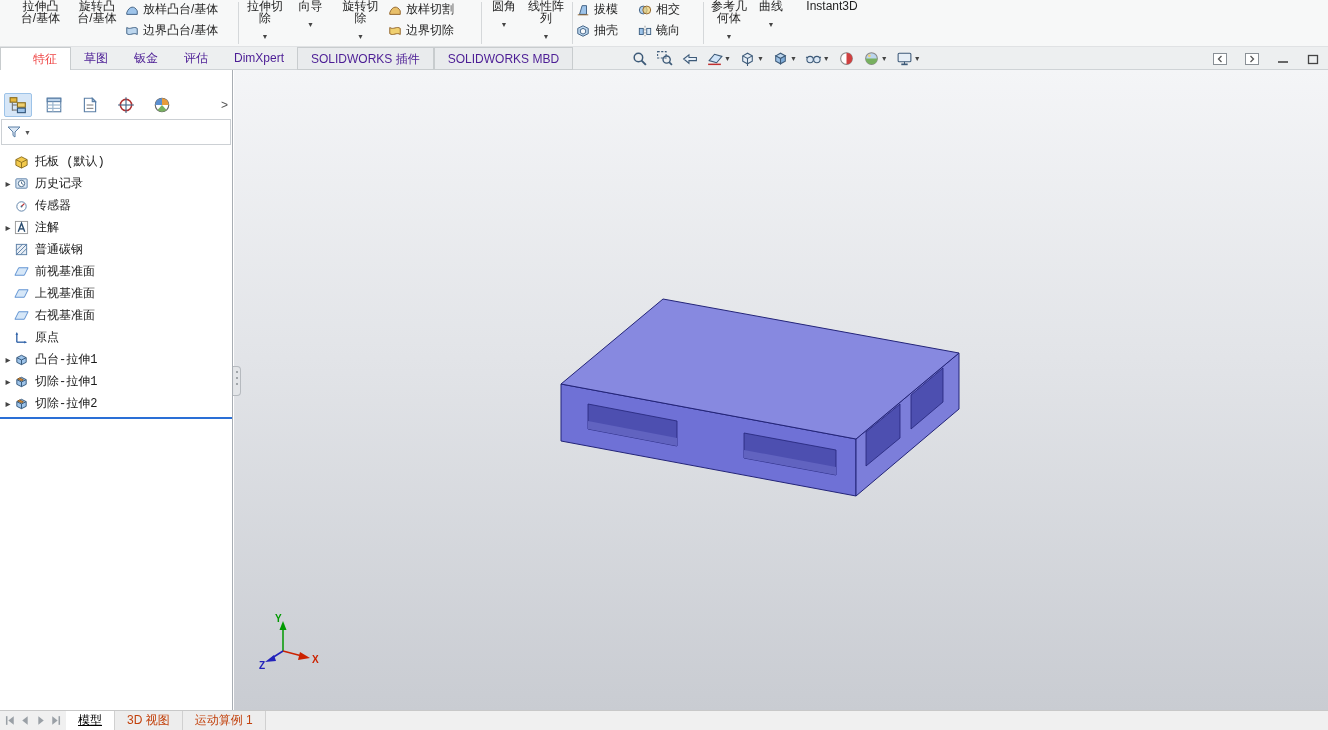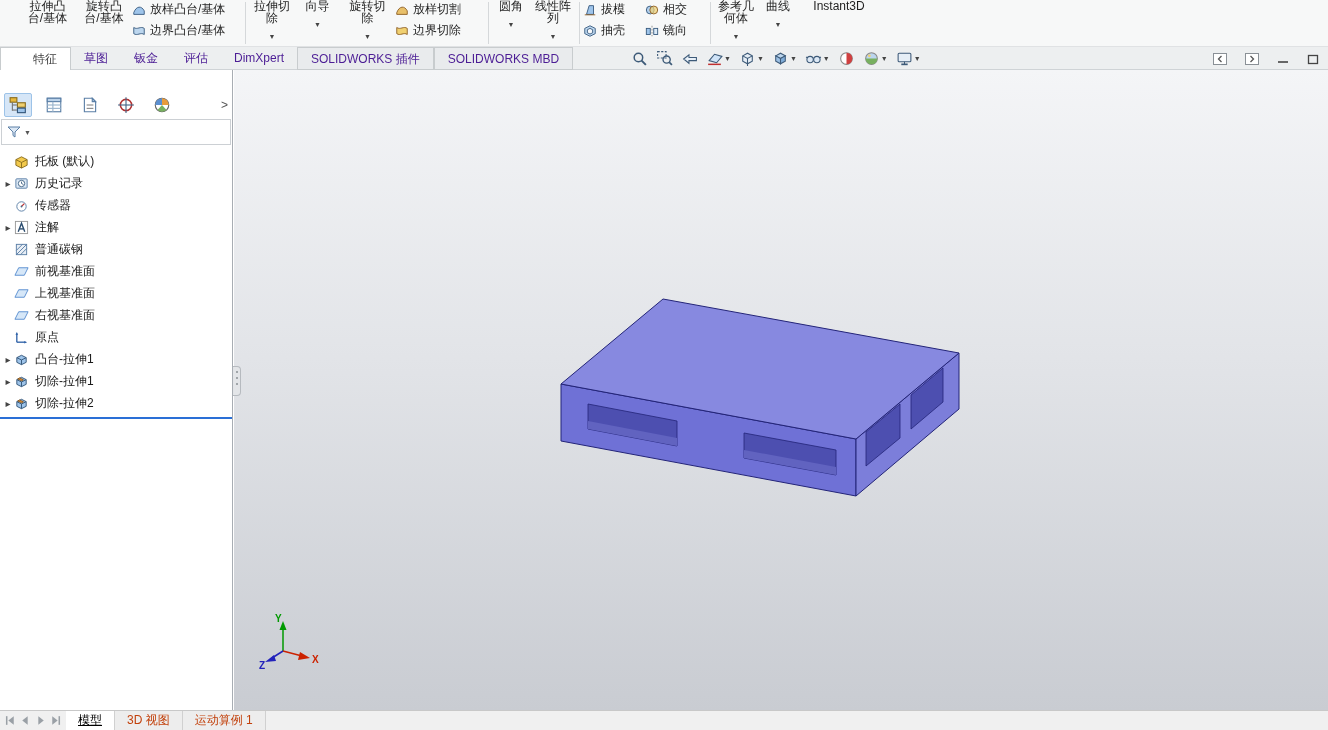--- a/index.html
+++ b/index.html
@@ -1,55 +1,55 @@
 <!DOCTYPE html>
 <html><head>
 <meta charset="utf-8">
 <style>
   * { margin:0; padding:0; box-sizing:border-box; }
   html,body { width:1328px; height:730px; }
   body { font-family:"Liberation Sans","DejaVu Sans",sans-serif; font-size:12px; color:#1f1f1f; overflow:hidden; background:#fff; }
   .app { position:relative; width:1328px; height:730px; background:#fff; }
 
   
-  .ribbon { position:absolute; top:0; left:0; right:0; height:47px; background:#f7f8f8; border-bottom:1px solid #e0e2e4; display:flex; align-items:stretch; padding-left:19px; overflow:hidden; }
+  .ribbon { position:absolute; top:0; left:0; right:0; height:47px; background:#f7f8f8; border-bottom:1px solid #e0e2e4; display:flex; align-items:stretch; padding-left:12px; overflow:hidden; }
   .rb { cursor:default; }
   .rb.big { display:flex; flex-direction:column; align-items:center; padding-top:0; }
   .rb .l { font-size:12px; line-height:12px; white-space:nowrap; }
   .rb .dd { font-size:7px; color:#444; margin-top:9px; line-height:7px; }
   .rb.stack { display:flex; flex-direction:column; gap:6px; padding-top:2px; }
   .rb-row { display:flex; align-items:center; gap:4px; height:15px; font-size:12px; white-space:nowrap; }
   .rb-sep { width:1px; background:#d5d8da; margin:2px 3px; }
   .ric { display:inline-block; }
 
   
   .tabbar { position:absolute; top:47px; left:0; right:0; height:23px; background:#edeff0; border-bottom:1px solid #cfd3d6; }
   .ctabs { display:flex; height:23px; }
   .ctab { padding:0 13px; height:23px; line-height:22px; font-size:12px; color:#4c1d95; white-space:nowrap; }
-  .ctab.active { background:#fff; border:1px solid #c8ccce; border-bottom:none; color:#404040;padding-left:32px; }
+  .ctab.active { background:#fff; border:1px solid #c8ccce; border-bottom:none; color:#ef4444;padding-left:32px; }
   .ctab.boxed { background:#e9ebed; border:1px solid #c8ccce; }
   .headsup { position:absolute; left:630px; top:0; height:23px; display:flex; align-items:center; gap:6px; }
   .hbtn { display:flex; align-items:center; gap:1px; height:20px; padding:0 1px; }
   .hbtn .dd { font-size:7px; color:#444; }
   .winctrl { position:absolute; right:8px; top:0; height:23px; display:flex; align-items:center; gap:16px; }
 
   
   .main { position:absolute; top:70px; left:0; right:0; bottom:20px; }
   .left-panel { position:absolute; left:0; top:0; width:233px; bottom:0; background:#fff; border-right:1px solid #a8adb3; overflow:hidden; }
   .panel-tabs { margin-top:22px; height:26px; display:flex; align-items:center; gap:8px; padding:0 4px; position:relative; }
   .ptab { width:28px; height:24px; display:flex; align-items:center; justify-content:center; border-radius:2px; }
   .ptab.active { background:#d6e6f7; border:1px solid #9dc3e8; }
   .ptab-chevron { position:absolute; right:4px; color:#555; font-size:12px; }
   .filter-row { height:26px; margin:1px 1px 0 1px; border:1px solid #ccd0d4; background:#fff; display:flex; align-items:center; padding:0 4px; gap:2px; }
   .filter-input { flex:1; border:none; outline:none; font:inherit; background:transparent; height:20px; }
   .tree { padding-top:5px; }
   .trow { display:flex; align-items:center; height:22px; padding-left:2px; white-space:nowrap; }
   .trow .arr { width:12px; font-size:10px; color:#444; text-align:center; flex:0 0 12px; }
   .trow .ticon { flex:0 0 17px; display:flex; align-items:center; }
-  .trow .tlabel { margin-left:4px; font-size:12px; color:#1a1a1a; }
+  .trow .tlabel { margin-left:4px; font-size:12px; color:#1a1a1a;font-family:Liberation Mono, monospace; }
   .rollback { height:2px; background:#2a6fd6; margin-top:3px; }
   .split-handle { position:absolute; left:233px; top:296px; width:8px; height:30px; background:#e3e5e8; border:1px solid #b6babf; border-left:none; border-radius:0 4px 4px 0; z-index:5; }
   .split-handle i { display:block; width:2px; height:2px; background:#8a8f94; border-radius:50%; margin:4px auto 0; }
 
   .viewport { position:absolute; left:234px; top:0; width:1094px; height:640px; background:linear-gradient(180deg,#f4f5f7 0%,#e2e4e8 45%,#c9ccd2 100%); }
   .vp-svg { width:1094px; height:640px; display:block; }
 
   
   .bottombar { position:absolute; left:0; right:0; bottom:0; height:20px; background:#f0f0f0; border-top:1px solid #c8c8c8; display:flex; align-items:stretch; }
   .bnav { display:flex; align-items:center; gap:2px; padding:0 4px; }

